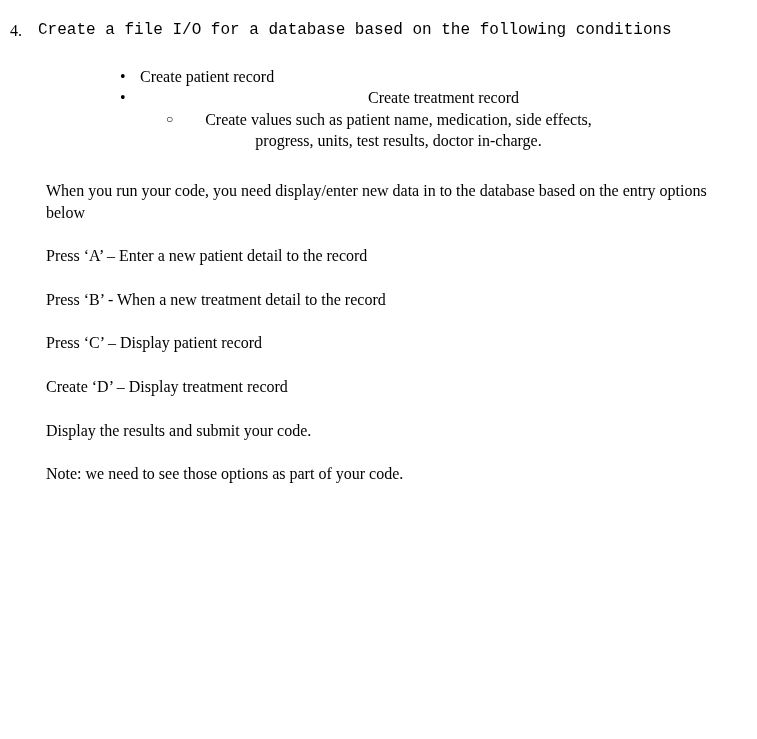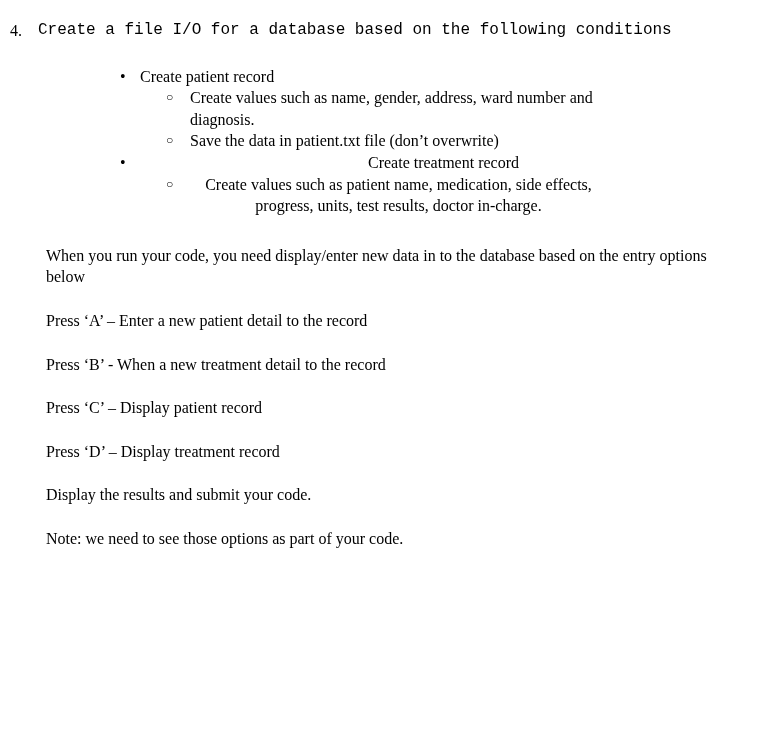--- a/index.html
+++ b/index.html
@@ -76,35 +76,31 @@
 <body>
 
 <div class="question">
   <div class="q-number">4.</div>
   <div class="q-title">Create a file I/O for a database based on the following conditions</div>
 </div>
 
 <ul class="main-bullets">
   <li>
     <span>Create patient record</span>
-    <ul class="sub-bullets">
-      <li>Create values such as name, gender, address, ward number and diagnosis.</li>
-      <li>Save the data in patient.txt file (don’t overwrite)</li>
-    </ul>
   </li>
   <li>
     <span>Create treatment record</span>
     <ul class="sub-bullets">
       <li>Create values such as patient name, medication, side effects, progress, units, test results, doctor in-charge.</li>
     </ul>
   </li>
 </ul>
 
 <div class="body-text">When you run your code, you need display/enter new data in to the database based on the entry options below</div>
 
 <div class="body-text">Press ‘A’ – Enter a new patient detail to the record</div>
 <div class="body-text">Press ‘B’ - When a new treatment detail to the record</div>
 <div class="body-text">Press ‘C’ – Display patient record</div>
-<div class="body-text">Press ‘D’ – Display treatment record</div>
+<div class="body-text">Create ‘D’ – Display treatment record</div>
 
 <div class="body-text">Display the results and submit your code.</div>
 
 <div class="body-text">Note: we need to see those options as part of your code.</div>
 
 </body></html>

